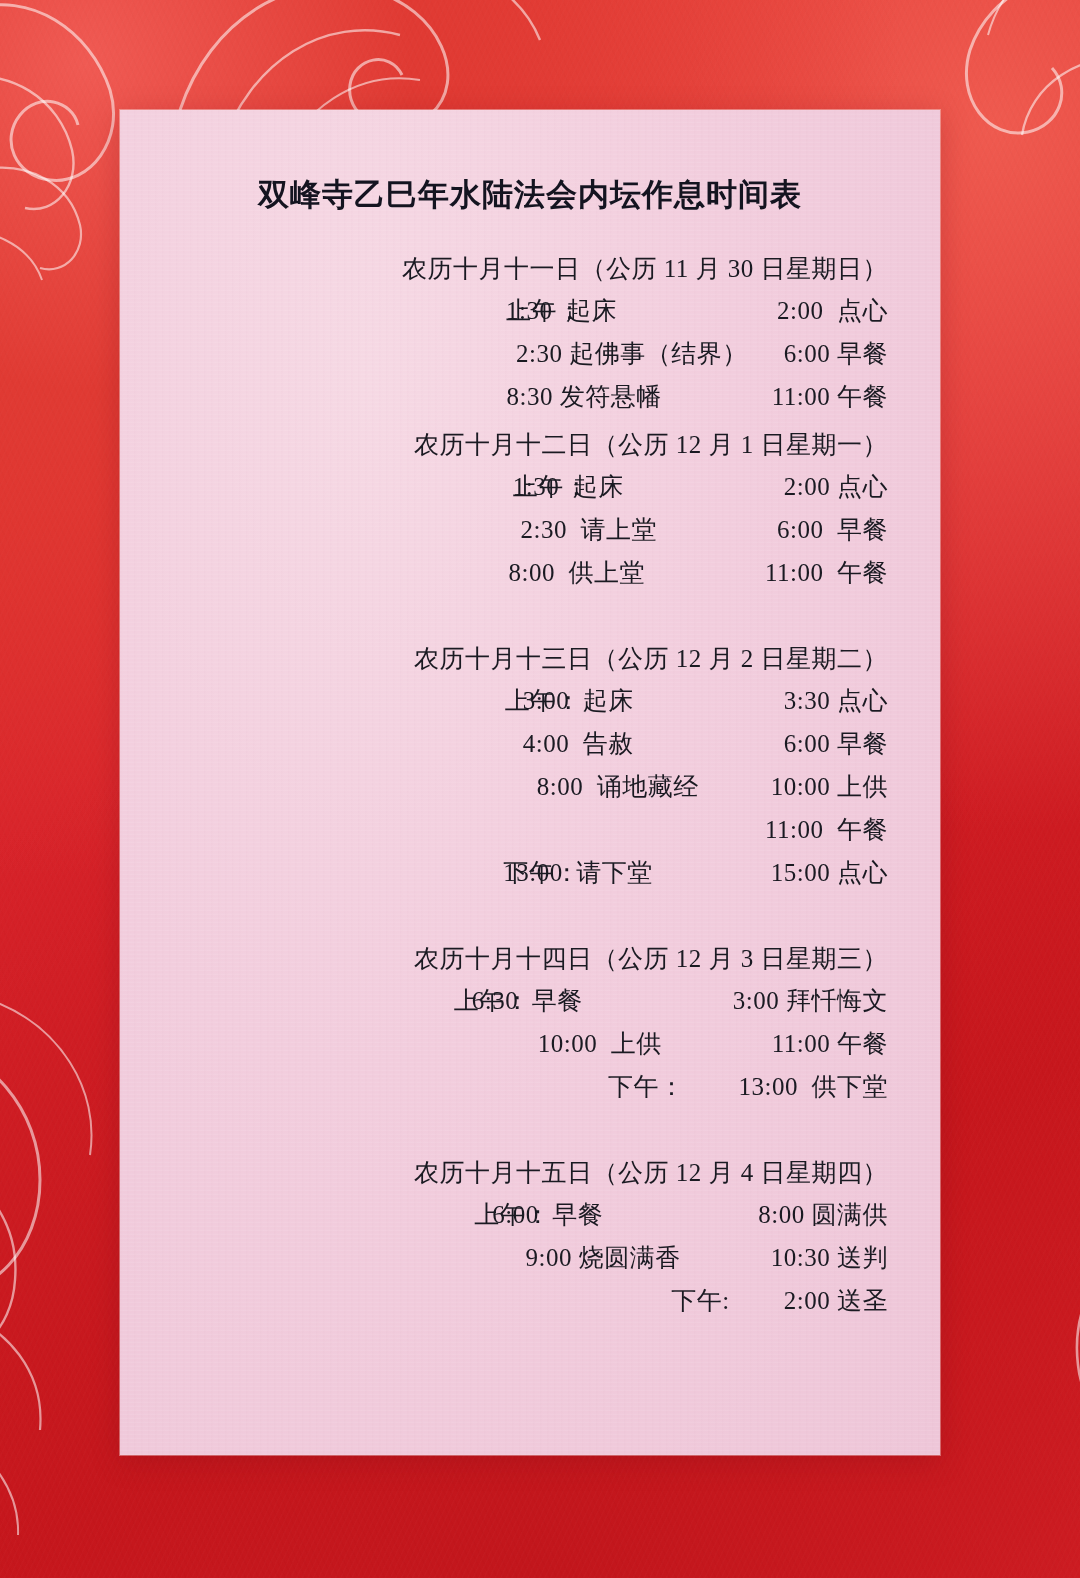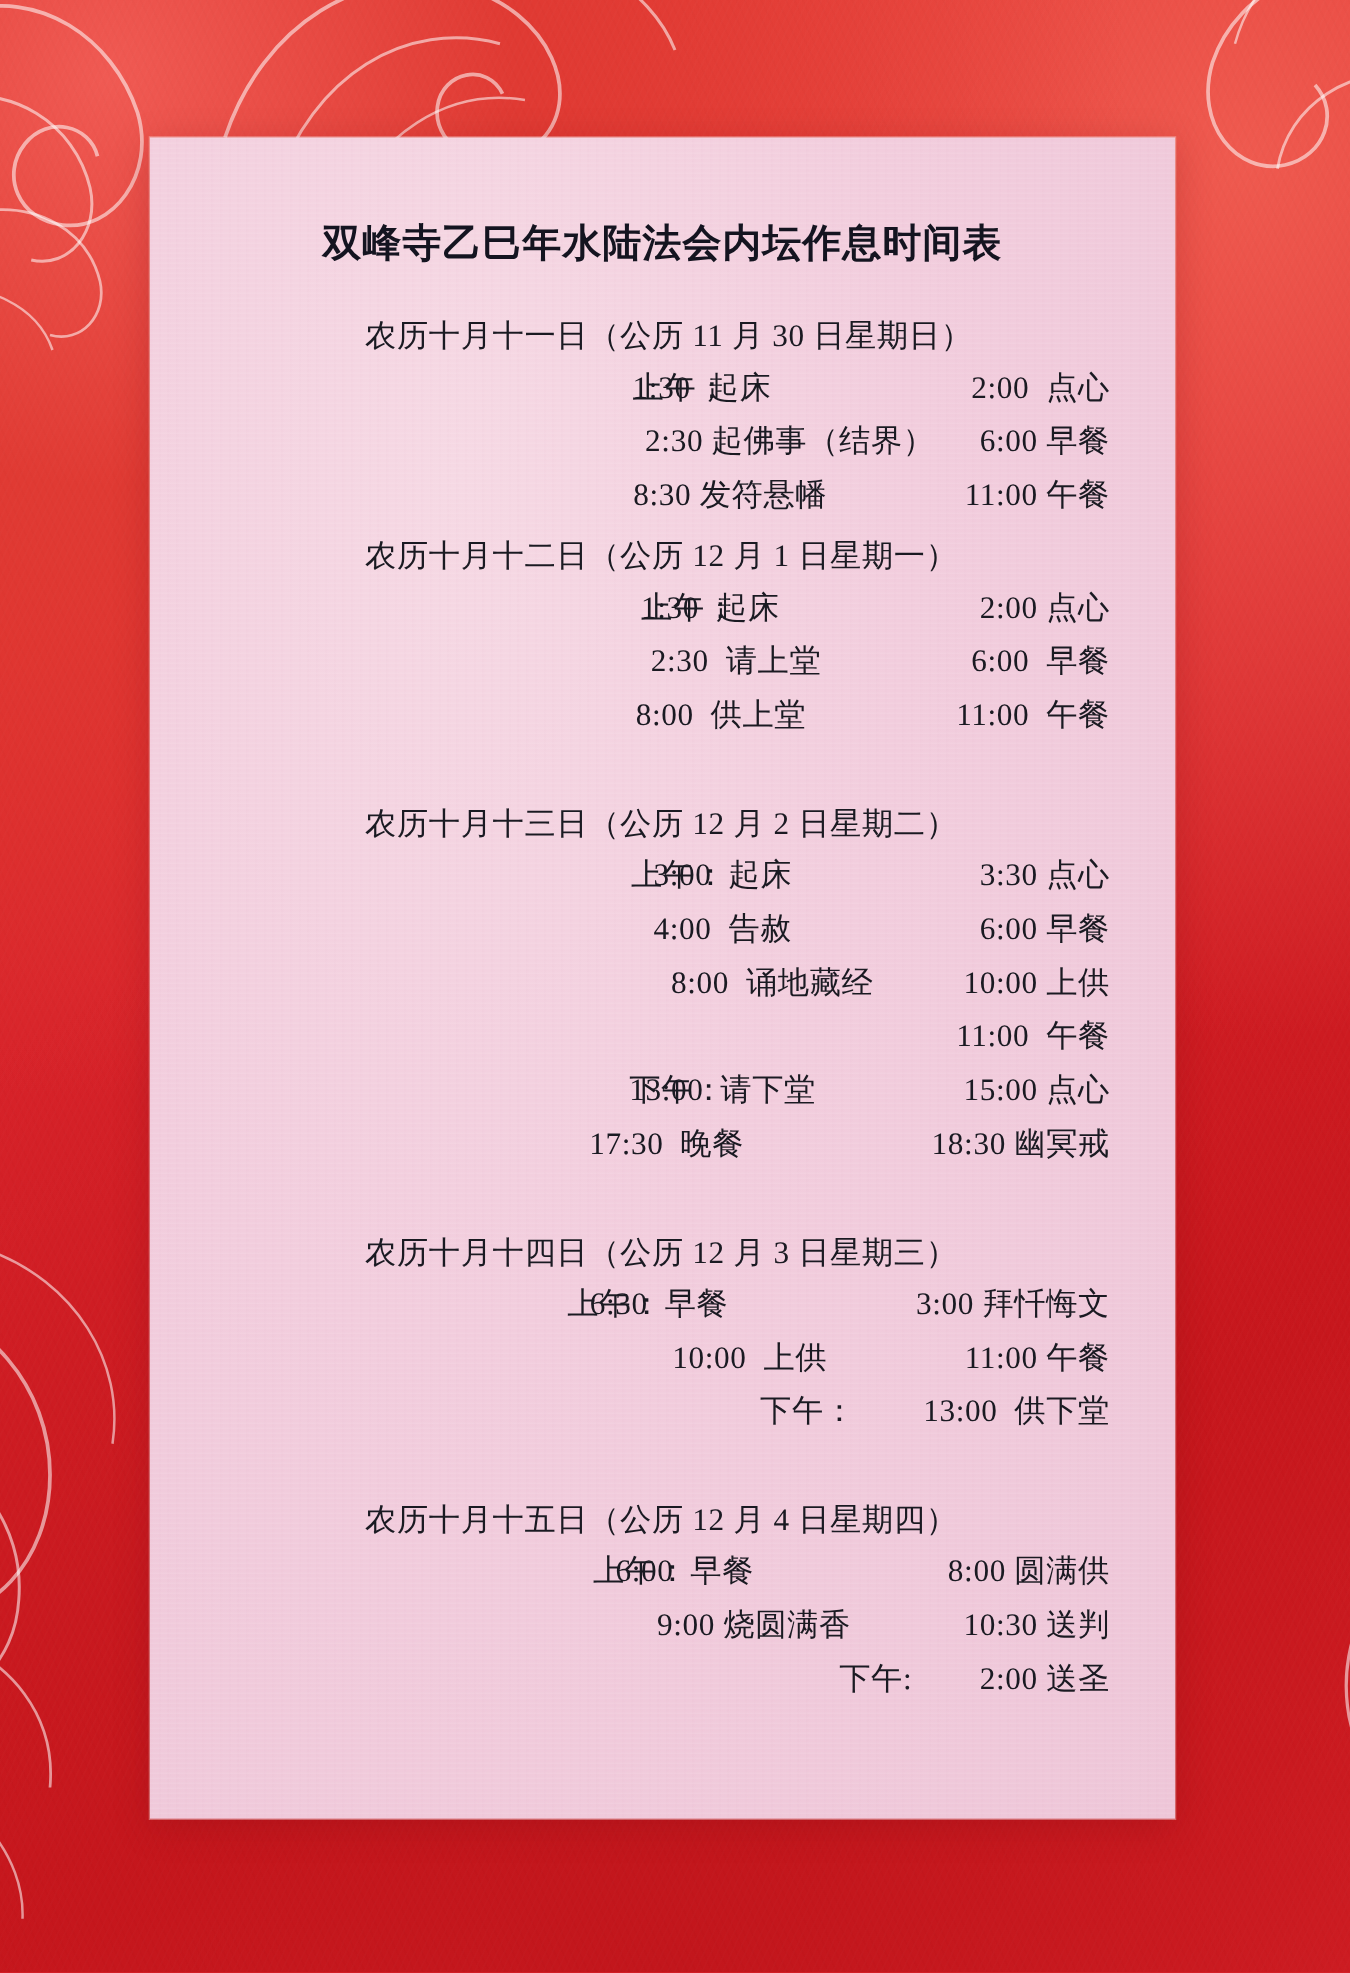--- a/index.html
+++ b/index.html
@@ -84,20 +84,21 @@
 
   .day-block { margin-bottom: 10px; }
   .day-block.gap { margin-top: 48px; }
 
   .day-heading {
     font-size: 25px;
     margin: 0 0 4px 0;
     padding-left: 120px;
     white-space: nowrap;
     letter-spacing: .5px;
+    text-align: right;
   }
 
   .row {
     font-size: 25px;
     line-height: 1.72;
     white-space: pre;
     letter-spacing: .5px;
     text-align: right;
   }
   .row .lbl {
@@ -173,21 +174,20 @@
       <div class="row indent"><span class="col2">8:00  供上堂</span><span class="col2" style="padding-left:120px">11:00  午餐</span></div>
     </div>
 
     <div class="day-block gap">
       <div class="day-heading">农历十月十三日（公历 12 月 2 日星期二）</div>
       <div class="row"><span class="lbl">上午：</span><span class="col2" style="padding-left:18px">3:00  起床</span><span class="col2" style="padding-left:150px">3:30 点心</span></div>
       <div class="row indent"><span class="col2">4:00  告赦</span><span class="col2" style="padding-left:150px">6:00 早餐</span></div>
       <div class="row indent"><span class="col2">8:00  诵地藏经</span><span class="col2" style="padding-left:72px">10:00 上供</span></div>
       <div class="row indent3"><span class="col2">11:00  午餐</span></div>
       <div class="row"><span class="lbl">下午：</span><span class="col2">13:00  请下堂</span><span class="col2" style="padding-left:118px">15:00 点心</span></div>
-      <div class="row indent2"><span class="col2">17:30  晚餐</span><span class="col2" style="padding-left:150px">18:30 幽冥戒</span></div>
     </div>
 
     <div class="day-block gap">
       <div class="day-heading">农历十月十四日（公历 12 月 3 日星期三）</div>
       <div class="row"><span class="lbl">上午：</span><span class="col2" style="padding-left:18px">6:30  早餐</span><span class="col2" style="padding-left:150px">3:00 拜忏悔文</span></div>
       <div class="row indent4"><span class="col2">10:00  上供</span><span class="col2" style="padding-left:110px">11:00 午餐</span></div>
       <div class="row indent4"><span class="col2">下午：        13:00  供下堂</span></div>
     </div>
 
     <div class="day-block gap">

